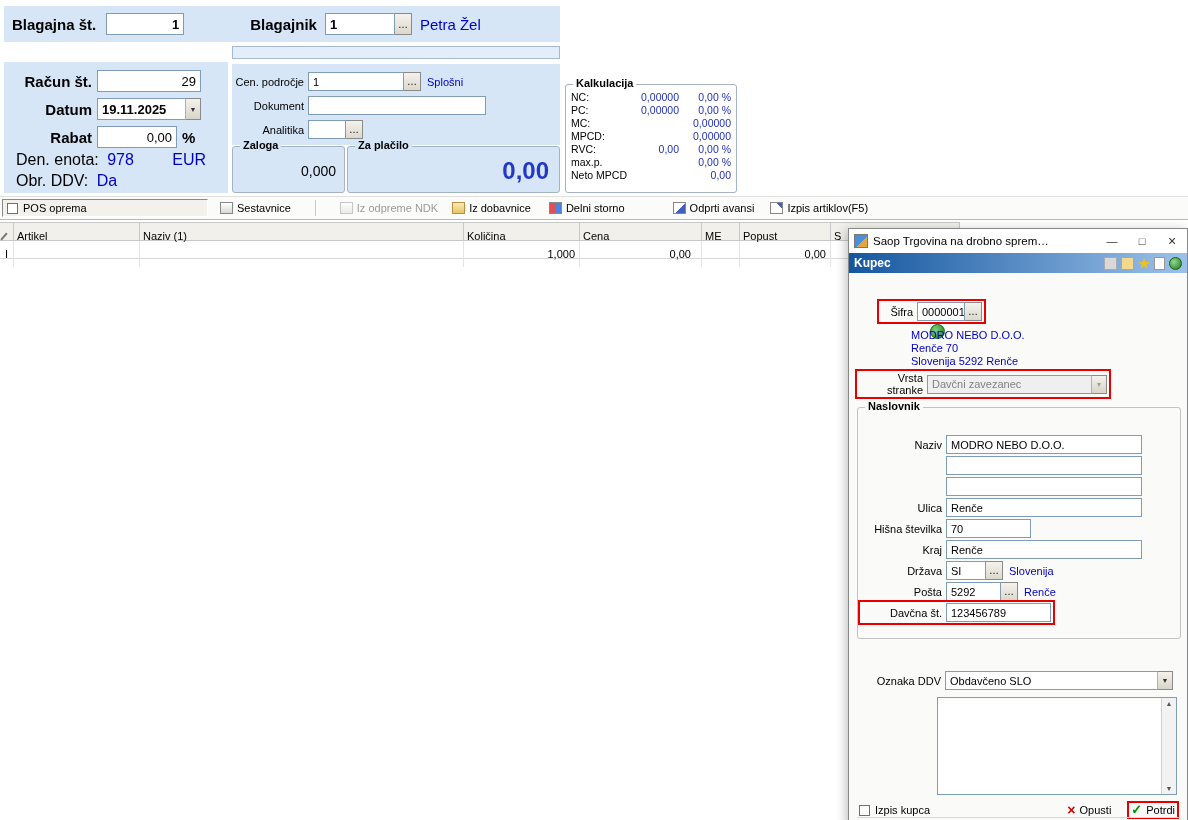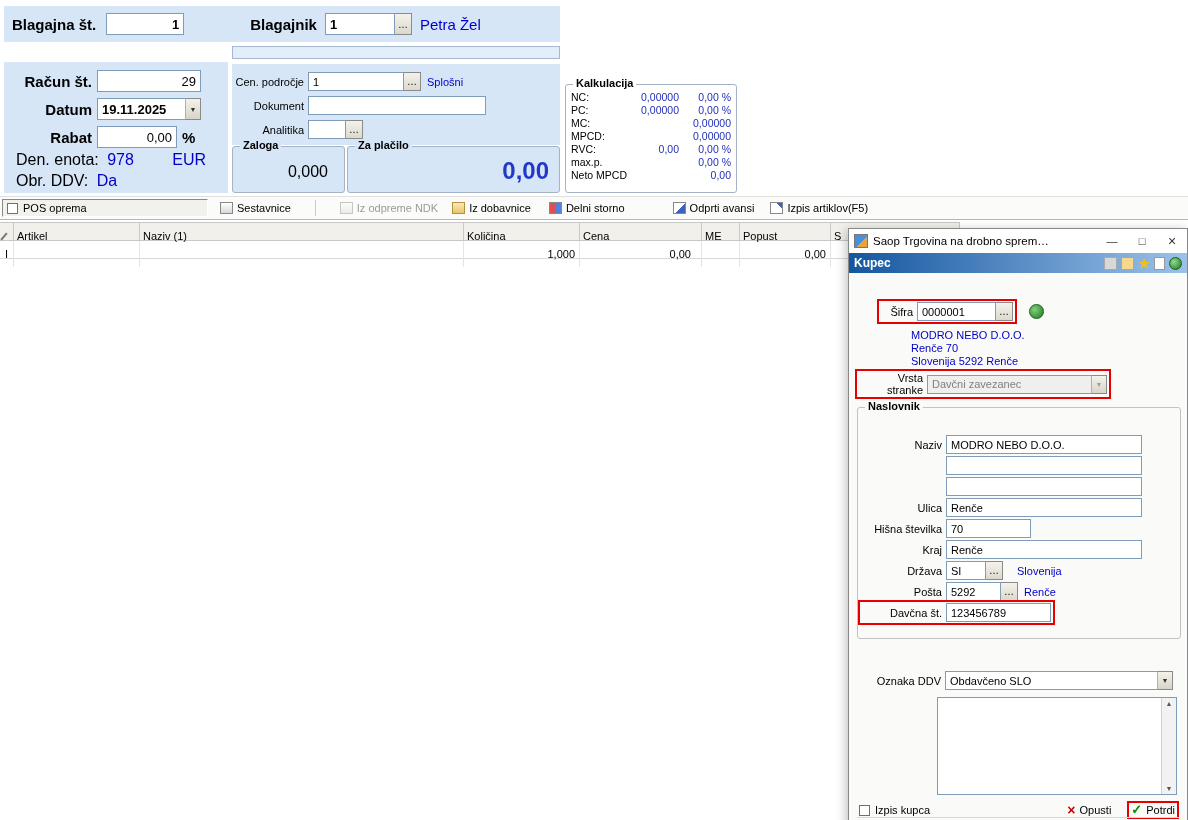--- a/index.html
+++ b/index.html
@@ -35,21 +35,21 @@
   .racrow .lbl { width:88px; text-align:right; margin-right:5px; }
   .smallrow { margin:3px 0 0 12px; font-size:16px; white-space:nowrap; }
   .strip { position:absolute; left:232px; top:46px; width:328px; height:13px;
            background:#E2EEF9; border:1px solid #A5B8CD; }
   .p-cen { left:232px; top:64px; width:328px; height:81px; padding-top:8px; }
   .cenrow { display:flex; align-items:center; margin:0 16px 5px 0; }
   .cenrow .lbl { width:72px; text-align:right; margin-right:4px; font-size:11px; white-space:nowrap; }
 
   .gb-zaloga { left:232px; top:146px; width:113px; height:47px; background:#D6E6F7; }
   .gb-placilo { left:347px; top:146px; width:213px; height:47px; background:#D6E6F7; }
-  .zal-val { position:absolute; right:16px; top:16px; font-size:16px; }
+  .zal-val { position:absolute; right:8px; top:16px; font-size:14px; }
   .pla-val { position:absolute; right:10px; top:10px; font-size:24px; font-weight:bold; color:#2239C8; }
 
   .gb-kalk { left:565px; top:84px; width:172px; height:109px; background:#fff; }
   .gb-kalk .gb-label { background:#fff; }
   .krow { display:flex; align-items:center; height:13px; padding:0 5px; font-size:10.5px; }
   .krow:first-of-type { margin-top:5px; }
   .kl { flex:0 0 56px; white-space:nowrap; }
   .kv1 { flex:1; text-align:right; color:#2230B8; }
   .kv2 { flex:0 0 52px; text-align:right; color:#2230B8; }
 
@@ -100,21 +100,21 @@
   .ki-edit { background:#D8D8D8; border:1px solid #AAA; }
   .ki-folder { background:#F5D88C; border:1px solid #C8A850; }
   .ki-star { color:#F0C020; font-size:13px; line-height:13px; width:auto; }
   .ki-doc { width:11px; background:#FFF; border:1px solid #999; }
   .ki-globe { border-radius:50%; background:radial-gradient(circle at 35% 35%, #8FD98F, #1E7A1E);
               border:1px solid #156015; }
   .dcontent { position:absolute; top:44px; left:0; right:0; bottom:0; font-size:11px; }
 
   .redwrap { display:inline-flex; align-items:center; border:2px solid #E80000; padding:1px 2px; }
 
-  .sifra-row { position:absolute; top:26px; left:28px; display:flex; align-items:center; }
+  .sifra-row { position:absolute; top:26px; left:28px; display:flex; align-items:center;flex-direction:column; }
   .sifra-row .lbl { width:32px; text-align:right; margin-right:4px; }
   .globe { width:15px; height:15px; border-radius:50%; margin-left:12px;
            background:radial-gradient(circle at 35% 35%, #7FD07F, #1E7A1E); border:1px solid #156015; }
   .custlines { position:absolute; top:56px; left:62px; color:#0000C8; line-height:13px; white-space:nowrap; }
 
   .vrsta-row { position:absolute; top:96px; left:6px; }
   .vrsta-row .lbl { width:64px; text-align:right; margin-right:4px; }
   .combo.disabled .combo-text { background:#EFEFEF; color:#808080; }
   .combo-text { background:#fff; border:1px solid #7F9DB9; border-right:none; height:19px;
                 display:flex; align-items:center; padding:0 4px; white-space:nowrap; overflow:hidden; }
@@ -330,21 +330,21 @@
       <span class="kicon ki-doc"></span>
       <span class="kicon ki-globe"></span>
     </span>
   </div>
   <div class="dcontent">
 
     <div class="sifra-row">
       <span class="redwrap">
         <span class="lbl">Šifra</span>
         <span style="display:flex">
-          <span class="field sm" style="width:79px">0000001</span>
+          <span class="field sm" style="width:48px">0000001</span>
           <span class="ellbtn sm">…</span>
         </span>
       </span>
       <span class="globe"></span>
     </div>
 
     <div class="custlines">
       <div>MODRO NEBO D.O.O.</div>
       <div>Renče 70</div>
       <div>Slovenija 5292 Renče</div>
@@ -383,21 +383,21 @@
         <span class="field sm" style="width:85px">70</span>
       </div>
       <div class="nrow">
         <span class="lbl">Kraj</span>
         <span class="field sm" style="width:196px">Renče</span>
       </div>
       <div class="nrow">
         <span class="lbl">Država</span>
         <span class="field sm" style="width:40px">SI</span>
         <span class="ellbtn sm">…</span>
-        <span class="blue" style="margin-left:14px">Slovenija</span>
+        <span class="blue" style="margin-left:6px">Slovenija</span>
       </div>
       <div class="nrow">
         <span class="lbl">Pošta</span>
         <span class="field sm" style="width:55px">5292</span>
         <span class="ellbtn sm">…</span>
         <span class="blue" style="margin-left:6px">Renče</span>
       </div>
       <div class="nrow">
         <span class="redwrap">
           <span class="lbl">Davčna št.</span>

